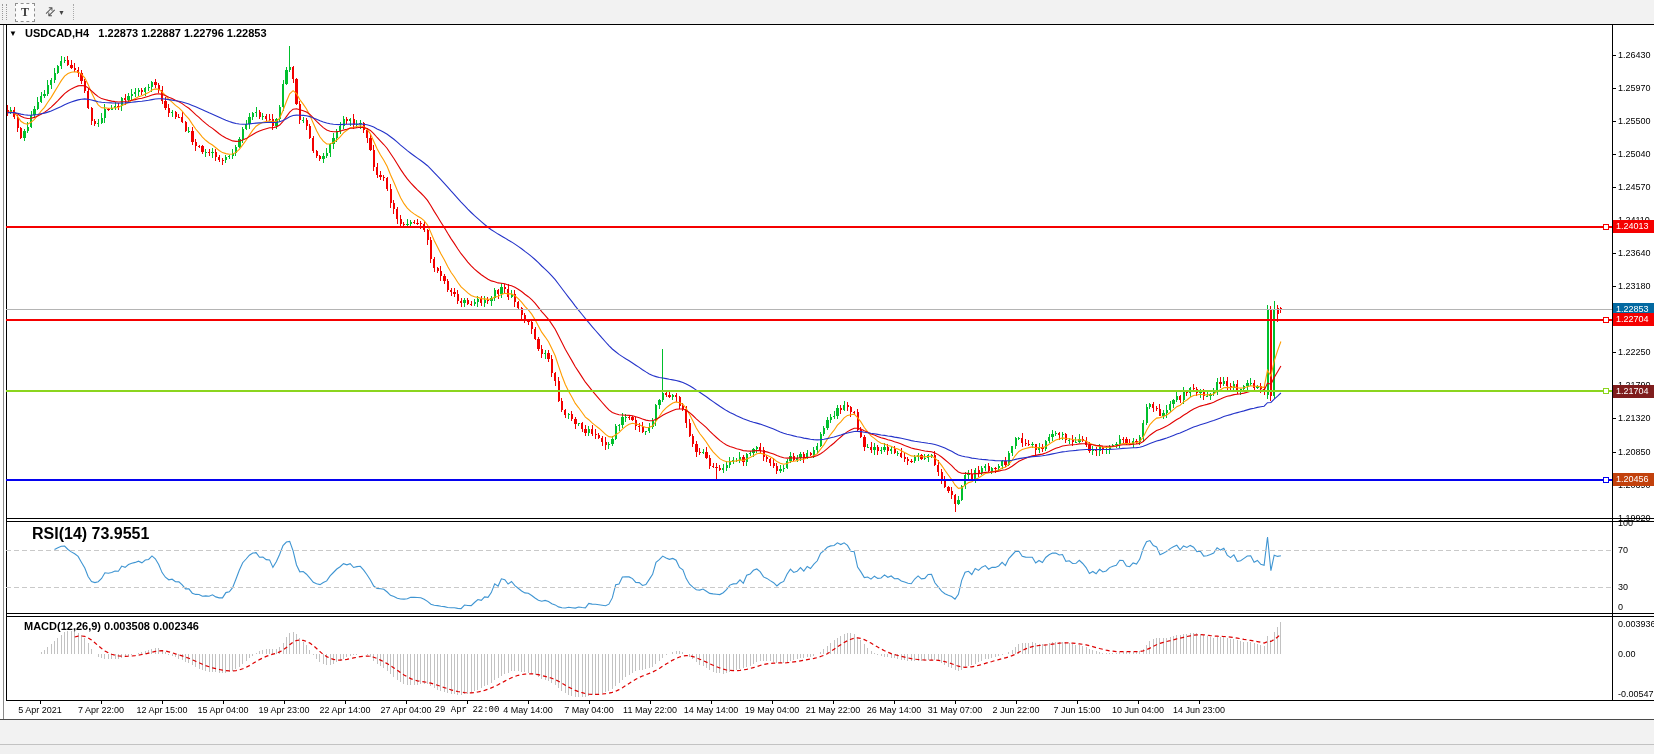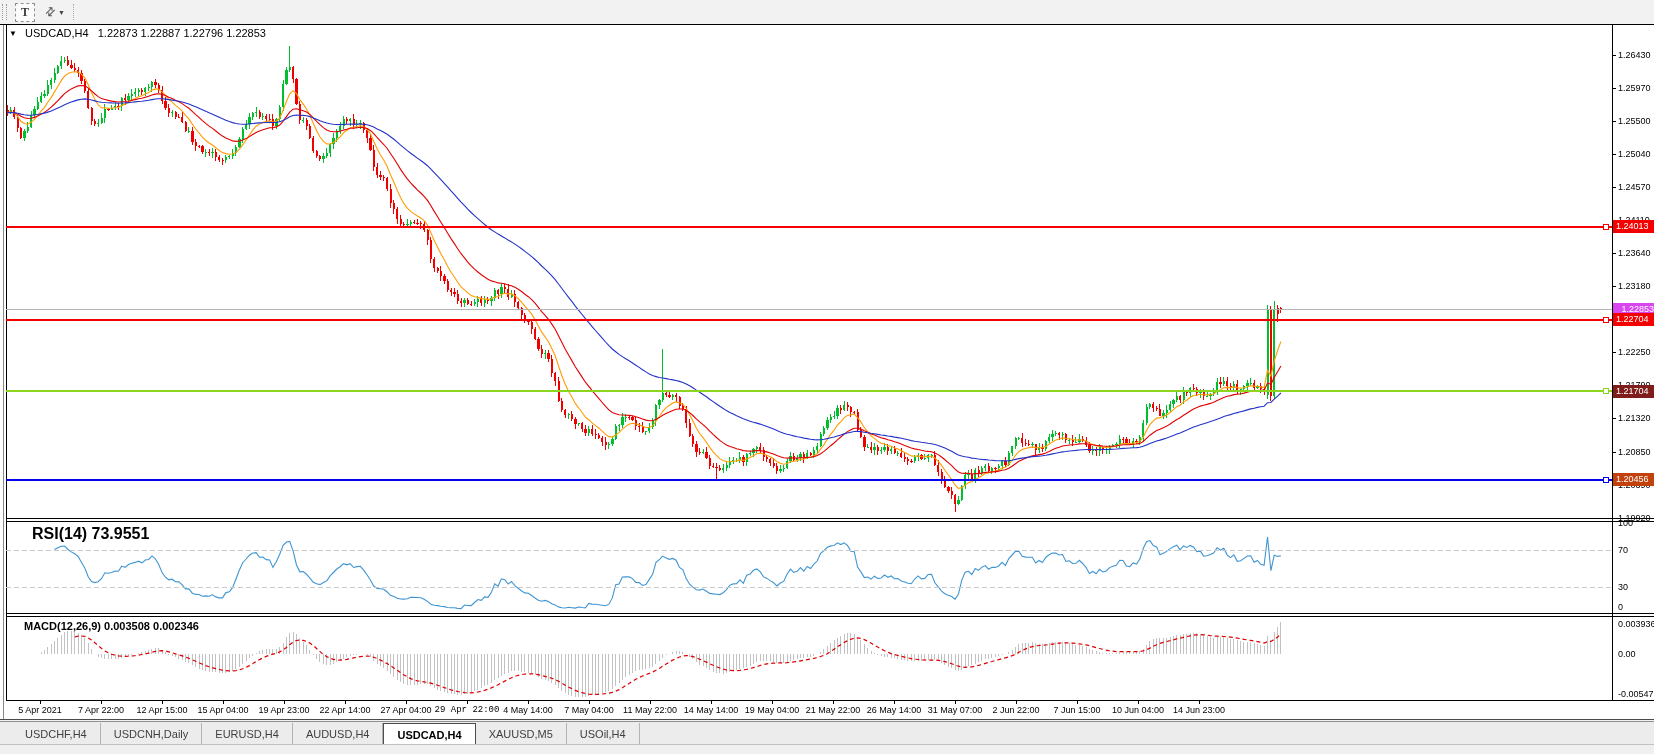--- a/index.html
+++ b/index.html
@@ -18,21 +18,21 @@
   .caret{font-size:7px;color:#444;margin-left:3px;}
   .tsep{width:1px;height:16px;border-left:1px dotted #aaa;margin:0 8px;}
   .tf-btn{width:30px;height:19px;line-height:19px;text-align:center;font-size:11px;color:#3a3a3a;
           border:1px solid transparent;margin-right:5px;}
   .tf-btn.wide{width:34px;}
   .tf-btn.active{background:#fdfdfd;border:1px solid #9c9c9c;}
   
   #chart-svg{position:absolute;left:0;top:0;}
   
   .olabel{position:absolute;white-space:nowrap;}
-  #chart-title{left:9px;top:27px;font-size:11px;font-weight:400;}
+  #chart-title{left:9px;top:27px;font-size:11px;font-weight:700;}
   #chart-title .tri{font-size:8px;vertical-align:1px;margin-right:5px;}
   #rsi-label{left:32px;top:525px;font-size:16px;font-weight:700;text-align:right;}
   #macd-label{left:24px;top:620px;font-size:11px;font-weight:700;}
   .axis-label{position:absolute;left:1618px;font-size:9px;height:10px;line-height:10px;}
   .price-badge{position:absolute;left:1613px;width:41px;height:13px;line-height:13px;
                font-size:9px;padding-left:3px;box-sizing:border-box;}
   .time-label{position:absolute;top:705px;font-size:9px;transform:translateX(-50%);}
   
   #tabbar{position:absolute;left:0;top:721px;width:1654px;height:23px;background:#ececec;
           border-top:1px solid #8f8f8f;display:flex;align-items:flex-end;}
@@ -1314,29 +1314,20 @@
       <div class="time-label" style="left: 711px;">14 May 14:00</div>
       <div class="time-label" style="left: 772px;">19 May 04:00</div>
       <div class="time-label" style="left: 833px;">21 May 22:00</div>
       <div class="time-label" style="left: 894px;">26 May 14:00</div>
       <div class="time-label" style="left: 955px;">31 May 07:00</div>
       <div class="time-label" style="left: 1016px;">2 Jun 22:00</div>
       <div class="time-label" style="left: 1077px;">7 Jun 15:00</div>
       <div class="time-label" style="left: 1138px;">10 Jun 04:00</div>
       <div class="time-label" style="left: 1199px;">14 Jun 23:00</div>
       <div class="price-badge" style="top: 220px; background: rgb(245, 0, 0); color: rgb(255, 255, 255);">1.24013</div>
-      <div class="price-badge" style="top: 303px; background: #d946ef; color: rgb(255, 255, 255); text-align: right;">1.22853</div>
+      <div class="price-badge" style="top: 303px; background: #0369a1; color: rgb(255, 255, 255);">1.22853</div>
       <div class="price-badge" style="top: 313px; background: rgb(245, 0, 0); color: rgb(255, 255, 255);">1.22704</div>
       <div class="price-badge" style="top: 385px; background: #7f1d1d; color: rgb(255, 255, 255);">1.21704</div>
       <div class="price-badge" style="top: 473px; background: #c2410c; color: rgb(255, 255, 255);">1.20456</div>
     </div>
 
-  <div id="tabbar">
-      <div class="tab">USDCHF,H4</div>
-      <div class="tab">USDCNH,Daily</div>
-      <div class="tab">EURUSD,H4</div>
-      <div class="tab">AUDUSD,H4</div>
-      <div class="tab active">USDCAD,H4</div>
-      <div class="tab">XAUUSD,M5</div>
-      <div class="tab">USOil,H4</div>
-    </div>
   <div id="statusbar"></div>
 </div>
 
 </body></html>

